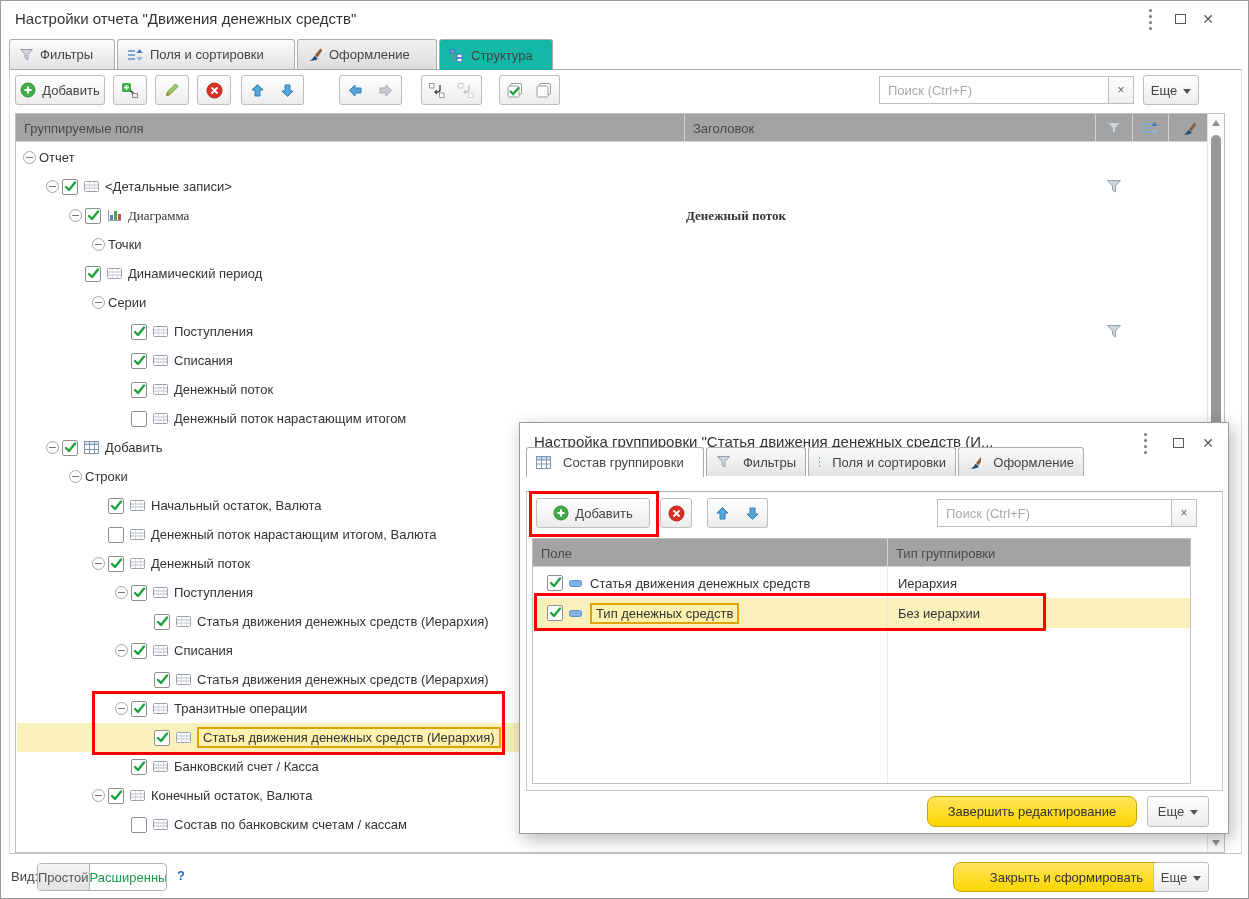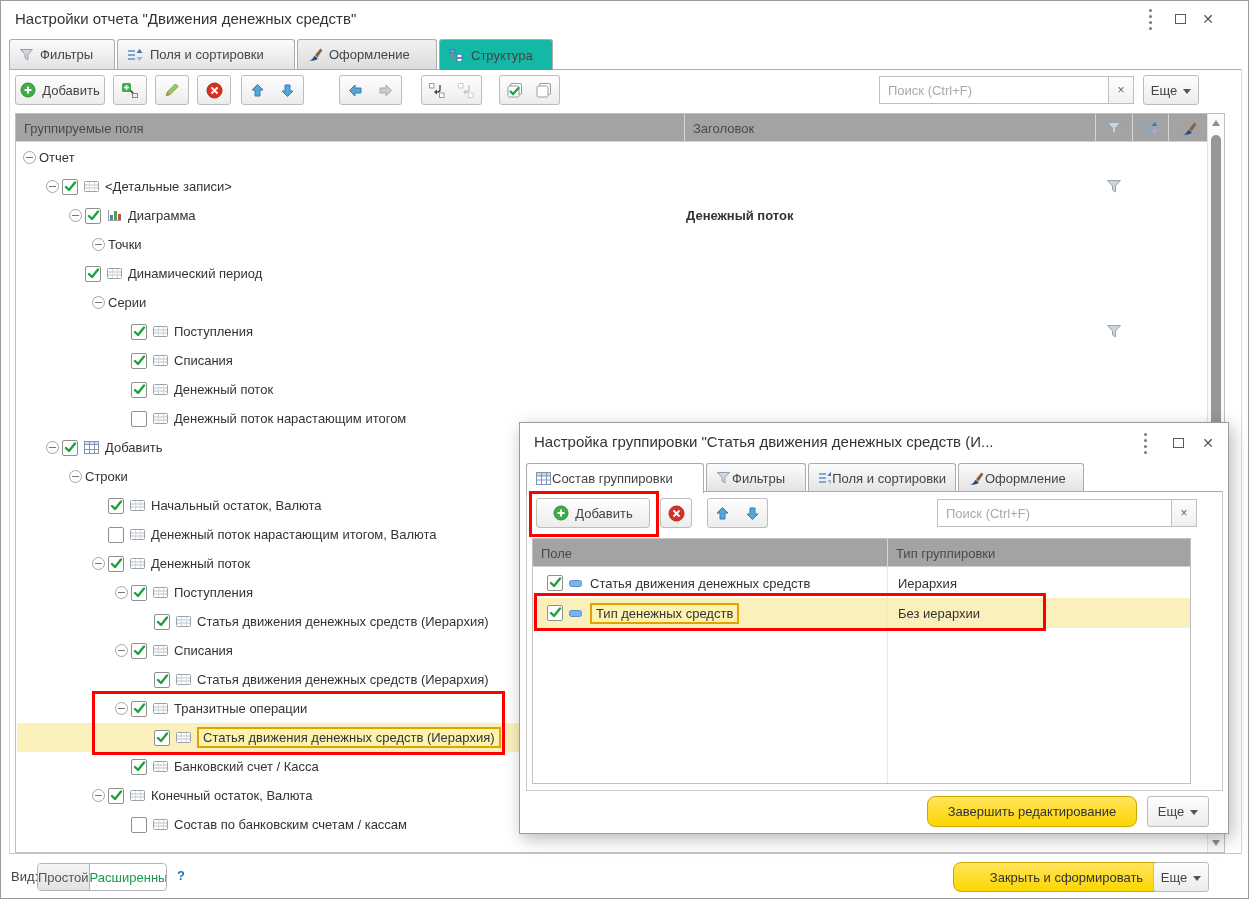--- a/index.html
+++ b/index.html
@@ -41,21 +41,21 @@
   .vscroll{position:absolute;right:0;top:0;width:17px;height:100%;background:#fbfbfb;border-left:1px solid #e3e3e3}
   .vthumb{position:absolute;left:3px;top:21px;width:10px;height:695px;background:#979797;border-radius:5px}
   .sarr-u{position:absolute;left:4px;top:6px;width:0;height:0;border-left:4px solid transparent;border-right:4px solid transparent;border-bottom:6px solid #8f8f8f}
   .sarr-d{position:absolute;left:4px;bottom:6px;width:0;height:0;border-left:4px solid transparent;border-right:4px solid transparent;border-top:6px solid #8f8f8f}
   .viewgroup{position:absolute;left:36px;top:862px;width:130px;height:28px;border:1px solid #b5b5b5;border-radius:4px;display:flex;overflow:hidden;background:#fff}
   .vseg1{width:58px;background:linear-gradient(#f4f4f4,#e2e2e2);border-right:1px solid #b5b5b5;color:#555;display:flex;align-items:center;justify-content:center;cursor:pointer}
   .vseg2{flex:1;color:#169a4a;display:flex;align-items:center;justify-content:center;cursor:pointer}
   .help{position:absolute;left:176px;top:867px;color:#1a73c9;font-weight:bold;cursor:pointer}
   .dialog{position:absolute;left:518px;top:421px;width:710px;height:412px;background:#fff;border:1px solid #9c9c9c;box-shadow:3px 5px 16px rgba(0,0,0,.28);z-index:5}
   .dialog .title{left:14px;top:10px;width:580px;overflow:hidden}
-  .dtab{position:absolute;top:40px;height:29px;border:1px solid #acacac;border-bottom:none;border-radius:3px 3px 0 0;background:linear-gradient(#fbfbfb,#e3e3e3);display:flex;align-items:center;gap:1px;padding:8px 9px;color:#444;cursor:pointer;white-space:nowrap}
+  .dtab{position:absolute;top:24px;height:29px;border:1px solid #acacac;border-bottom:none;border-radius:3px 3px 0 0;background:linear-gradient(#fbfbfb,#e3e3e3);display:flex;align-items:center;gap:12px;padding:8px 9px;color:#444;cursor:pointer;white-space:nowrap}
   .dtab.active{background:#fff;height:30px;z-index:3}
   .dtabpage{position:absolute;left:6px;top:68px;width:697px;height:300px;border:1px solid #c9c9c9;border-top:1px solid #acacac;background:#fff}
   .dgrid{position:absolute;left:12px;top:115px;width:659px;height:246px;border:1px solid #c0c0c0;background:#fff;overflow:hidden}
   .dcolsep{position:absolute;left:354px;top:28px;bottom:0;border-left:1px solid #e8e8e8}
   .drow{position:absolute;left:0;width:657px;height:30px;display:flex;align-items:center;padding-left:14px;background:#fff}
   .drow.hl{background:#faf0bc}
   .dtype{position:absolute;left:365px;white-space:nowrap}
   .ann{position:absolute;border:3px solid #ff0000;z-index:10;pointer-events:none}
 </style>
 </head>
@@ -244,21 +244,21 @@
               <line x1="10.5" y1="1" x2="10.5" y2="10" stroke="#d7dbe0"></line>
             </svg>
           </span>
           <span class="tlabel">&lt;Детальные записи&gt;</span>
           <span class="rowfunnel">
             <svg width="16" height="15" viewBox="0 0 16 15">
               <path d="M1.5 1.5 h13 l-5 5.5 v6 l-3 -2.2 v-3.8 z" fill="#ccd4dc" stroke="#97a3ae"></path>
             </svg>
           </span>
         </div>
-        <div class="trow" style="top: 87px; padding-left: 52px;">
+        <div class="trow" style="top: 87px; padding-left: 52px; font-family: Liberation Serif, serif;">
           <span class="exp"></span>
           <span class="cb">
             <svg width="13" height="12" viewBox="0 0 13 12">
               <path d="M2 6 L5 9 L11 1.5" fill="none" stroke="#1ea33c" stroke-width="2.4" stroke-linecap="round" stroke-linejoin="round"></path>
             </svg>
           </span>
           <span class="ticon">
             <svg width="15" height="13" viewBox="0 0 15 13">
               <line x1="1.5" y1="1" x2="1.5" y2="12" stroke="#9aa2aa"></line>
               <line x1="1" y1="11.5" x2="14" y2="11.5" stroke="#9aa2aa"></line>

